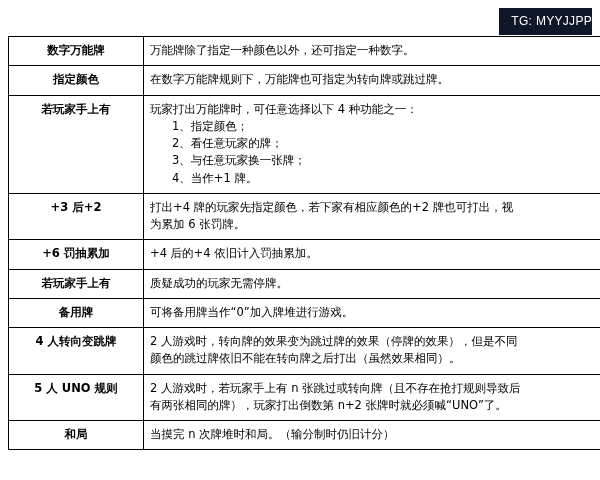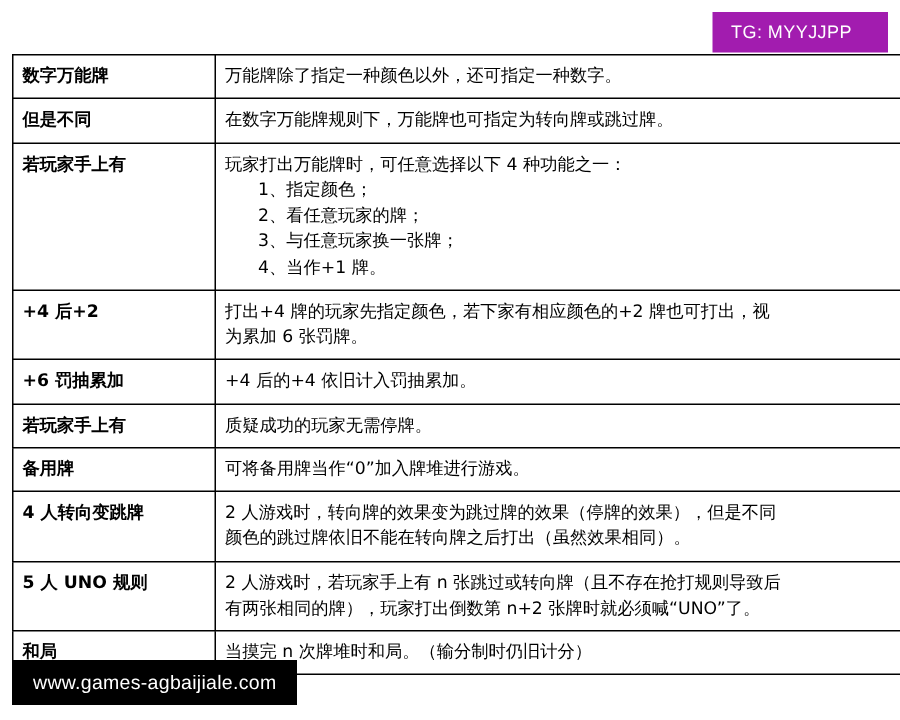--- a/index.html
+++ b/index.html
@@ -17,25 +17,25 @@
   .page {
     position: absolute;
     inset: 0;
     background: #ffffff;
   }
   
   .tg-badge {
     position: absolute;
     top: 8px;
     right: 8px;
-    background: #a21caf;
+    background: #0f172a;
     color: #ffffff;
     font-size: 12px;
     line-height: 1;
-    padding: 7px 24px 8px 12px;
+    padding: 7px 0 8px 12px;
     letter-spacing: 0.3px;
     font-family: "Liberation Sans", sans-serif;
     z-index: 5;
   }
   
   .site-badge {
     position: absolute;
     left: 8px;
     bottom: 10px;
     background: #000000;
@@ -64,20 +64,21 @@
     padding: 5px 6px 6px 6px;
     font-size: 11.5px;
     line-height: 1.5;
     color: #000000;
     font-family: "DejaVu Sans", sans-serif;
   }
   td.term {
     width: 122px;
     font-weight: bold;
     white-space: nowrap;
+    text-align: center;
   }
   td.desc {
     width: 462px;
   }
   td.desc .line {
     display: block;
   }
   td.desc .sub {
     display: block;
     padding-left: 22px;
@@ -93,37 +94,37 @@
   <div class="table-wrap">
     <table class="rules">
       <tbody>
         <tr>
           <td class="term">数字万能牌</td>
           <td class="desc">
             <span class="line">万能牌除了指定一种颜色以外，还可指定一种数字。</span>
           </td>
         </tr>
         <tr>
-          <td class="term">但是不同</td>
+          <td class="term">指定颜色</td>
           <td class="desc">
             <span class="line">在数字万能牌规则下，万能牌也可指定为转向牌或跳过牌。</span>
           </td>
         </tr>
         <tr>
           <td class="term">若玩家手上有</td>
           <td class="desc">
             <span class="line">玩家打出万能牌时，可任意选择以下 4 种功能之一：</span>
             <span class="sub">1、指定颜色；</span>
             <span class="sub">2、看任意玩家的牌；</span>
             <span class="sub">3、与任意玩家换一张牌；</span>
             <span class="sub">4、当作+1 牌。</span>
           </td>
         </tr>
         <tr>
-          <td class="term">+4 后+2</td>
+          <td class="term">+3 后+2</td>
           <td class="desc">
             <span class="line">打出+4 牌的玩家先指定颜色，若下家有相应颜色的+2 牌也可打出，视</span>
             <span class="line">为累加 6 张罚牌。</span>
           </td>
         </tr>
         <tr>
           <td class="term">+6 罚抽累加</td>
           <td class="desc">
             <span class="line">+4 后的+4 依旧计入罚抽累加。</span>
           </td>
@@ -157,15 +158,14 @@
         <tr>
           <td class="term">和局</td>
           <td class="desc">
             <span class="line">当摸完 n 次牌堆时和局。（输分制时仍旧计分）</span>
           </td>
         </tr>
       </tbody>
     </table>
   </div>
 
-  <div class="site-badge">www.games-agbaijiale.com</div>
 
 </div>
 
 </body></html>

